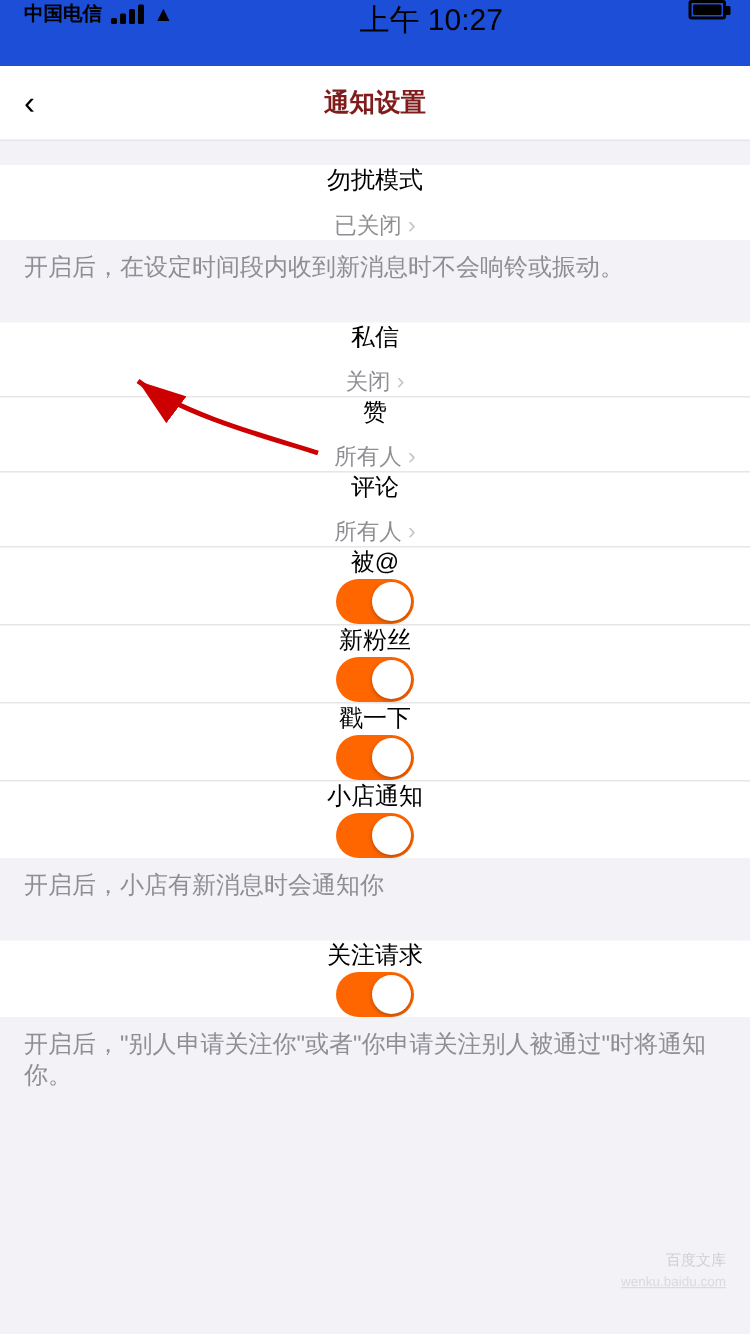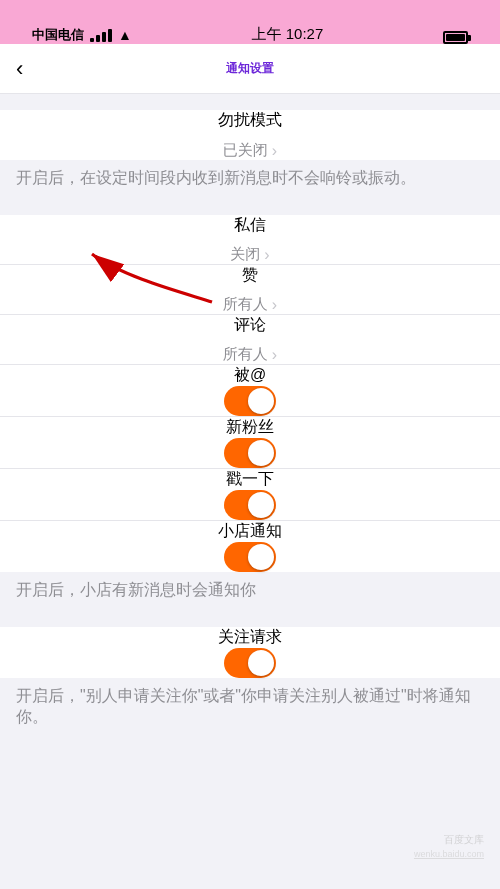--- a/index.html
+++ b/index.html
@@ -8,31 +8,31 @@
       width: 500px;
       min-height: 889px;
       background: #f2f2f7;
       font-family: -apple-system, "PingFang SC", "Helvetica Neue", sans-serif;
       color: #000;
       overflow-x: hidden;
     }
 
     
     .status-bar {
-      background: #f9a8d4;
+      background: #1d4ed8;
       height: 44px;
       display: flex;
-      align-items: flex-end;
+      align-items: flex-start;
       justify-content: space-between;
-      padding: 0 32px;
+      padding: 0 16px;
       font-size: 14px;
       font-weight: 600;
     }
     .status-left { display: flex; align-items: center; gap: 6px; font-size: 13px; }
-    .status-center { font-size: 15px; font-weight: 500; }
+    .status-center { font-size: 20px; font-weight: 500; }
     .status-right { display: flex; align-items: center; gap: 4px; }
 
     
     .signal-bars { display: flex; align-items: flex-end; gap: 2px; }
     .signal-bars span {
       width: 4px;
       background: #000;
       border-radius: 1px;
     }
     .signal-bars span:nth-child(1) { height: 4px; }
@@ -85,23 +85,23 @@
     .nav-back {
       position: absolute;
       left: 16px;
       font-size: 22px;
       color: #000;
       cursor: pointer;
       display: flex;
       align-items: center;
     }
     .nav-title {
-      font-size: 12px;
+      font-size: 17px;
       font-weight: 600;
-      color: #6d28d9;
+      color: #7f1d1d;
     }
 
     
     .content { padding: 0; }
 
     
     .section-group {
       background: #fff;
       margin-top: 16px;
     }

